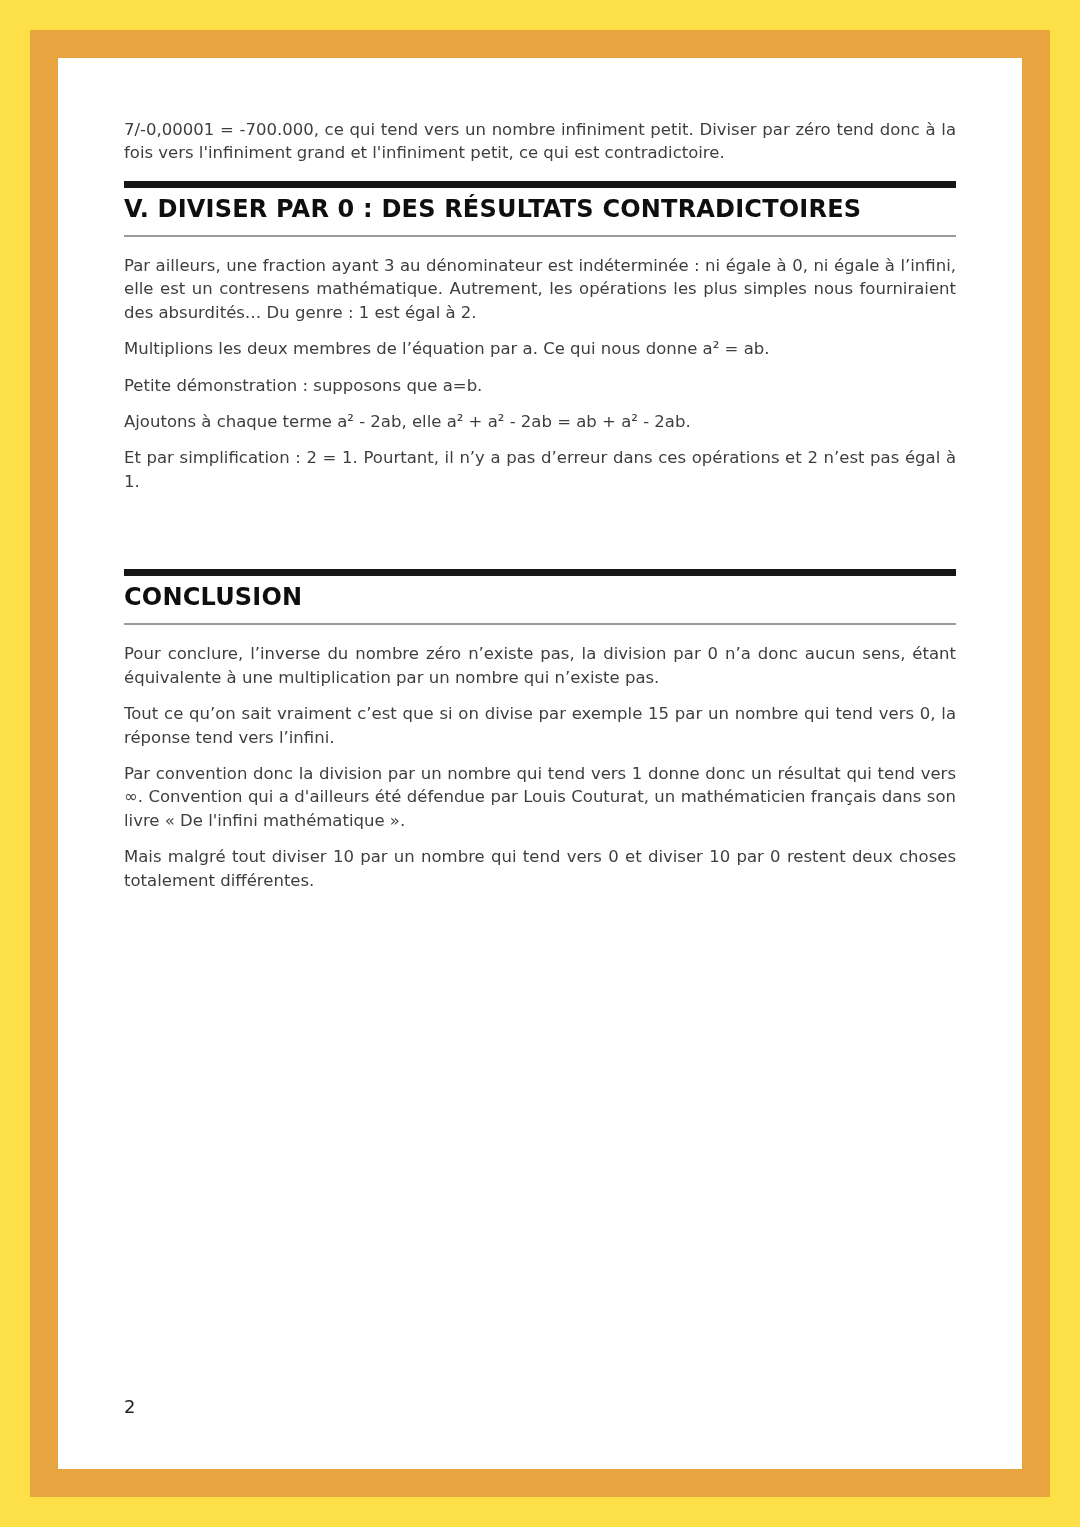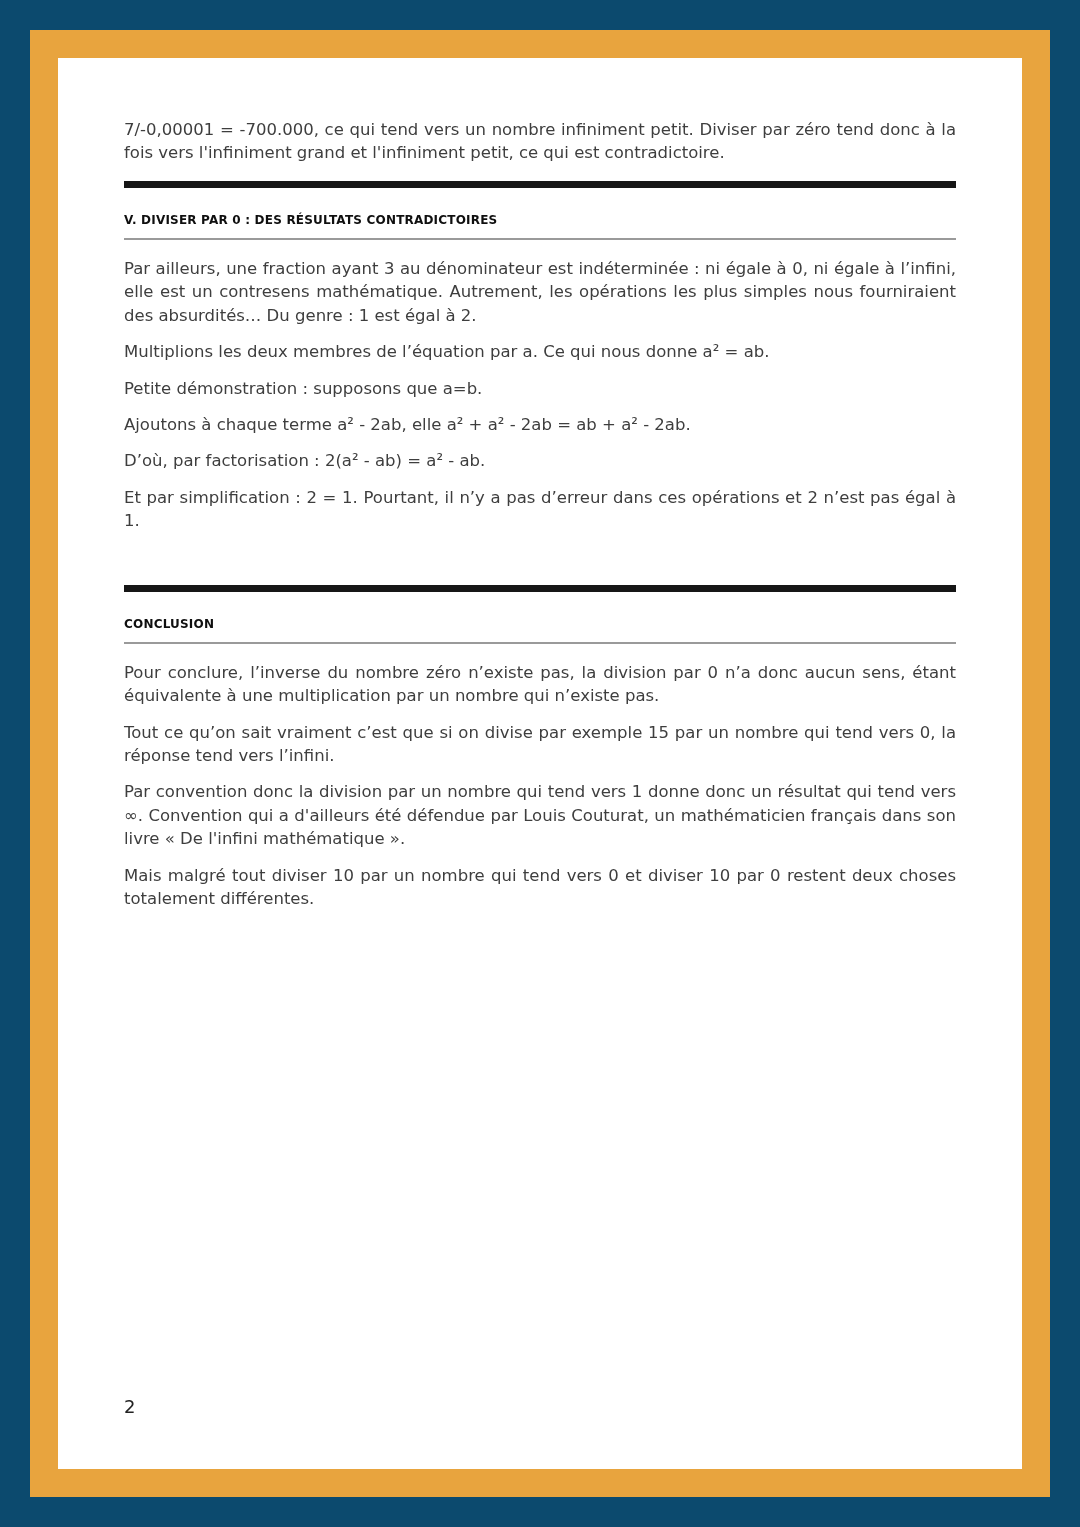--- a/index.html
+++ b/index.html
@@ -7,21 +7,21 @@
   body {
     width: 1080px;
     height: 1527px;
     position: relative;
     font-family: "DejaVu Sans", "Liberation Sans", sans-serif;
     -webkit-font-smoothing: antialiased;
   }
   .canvas {
     position: absolute;
     inset: 0;
-    background: #0c4a6e;
+    background: #fde047;
   }
   .frame {
     position: absolute;
     left: 30px; top: 30px; right: 30px; bottom: 30px;
     background: var(--frame-color, #E8A43E);
   }
   .page {
     position: absolute;
     left: 28px; top: 28px; right: 28px; bottom: 28px;
     background: #ffffff;
@@ -35,30 +35,30 @@
     line-height: 1.42;
     text-align: justify;
   }
   p.para {
     margin: 0 0 13px 0;
   }
   .section { margin-top: 4px; }
   .section-heading {
     border-top: 7px solid #161616;
     border-bottom: 2px solid #9a9a9a;
-    padding: 24px 0 9px 0;
+    padding: 4px 0 9px 0;
     margin: 16px 0 17px 0;
-    font-size: 12px;
+    font-size: 24px;
     font-weight: bold;
     color: #0f0f0f;
     text-align: left;
     letter-spacing: 0.2px;
   }
   .section--conclusion .section-heading {
-    margin-top: 52px;
+    margin-top: 76px;
   }
   .page-number {
     position: absolute;
     left: 66px;
     bottom: 52px;
     font-size: 18px;
     color: #222222;
   }
 </style>
 </head>
@@ -70,21 +70,20 @@
       <div class="content">
 
         <p class="para">7/-0,00001 = -700.000, ce qui tend vers un nombre infiniment petit. Diviser par zéro tend donc à la fois vers l'infiniment grand et l'infiniment petit, ce qui est contradictoire.</p>
 
         <section class="section section--division">
           <h2 class="section-heading">V. DIVISER PAR 0 : DES RÉSULTATS CONTRADICTOIRES</h2>
           <p class="para">Par ailleurs, une fraction ayant 3 au dénominateur est indéterminée : ni égale à 0, ni égale à l’infini, elle est un contresens mathématique. Autrement, les opérations les plus simples nous fourniraient des absurdités… Du genre : 1 est égal à 2.</p>
           <p class="para">Multiplions les deux membres de l’équation par a. Ce qui nous donne a² = ab.</p>
           <p class="para">Petite démonstration : supposons que a=b.</p>
           <p class="para">Ajoutons à chaque terme a² - 2ab, elle a² + a² - 2ab = ab + a² - 2ab.</p>
-          <p class="para">D’où, par factorisation : 2(a² - ab) = a² - ab.</p>
           <p class="para">Et par simplification : 2 = 1. Pourtant, il n’y a pas d’erreur dans ces opérations et 2 n’est pas égal à 1.</p>
         </section>
 
         <section class="section section--conclusion">
           <h2 class="section-heading">CONCLUSION</h2>
           <p class="para">Pour conclure, l’inverse du nombre zéro n’existe pas, la division par 0 n’a donc aucun sens, étant équivalente à une multiplication par un nombre qui n’existe pas.</p>
           <p class="para">Tout ce qu’on sait vraiment c’est que si on divise par exemple 15 par un nombre qui tend vers 0, la réponse tend vers l’infini.</p>
           <p class="para">Par convention donc la division par un nombre qui tend vers 1 donne donc un résultat qui tend vers ∞. Convention qui a d'ailleurs été défendue par Louis Couturat, un mathématicien français dans son livre « De l'infini mathématique ».</p>
           <p class="para">Mais malgré tout diviser 10 par un nombre qui tend vers 0 et diviser 10 par 0 restent deux choses totalement différentes.</p>
         </section>

